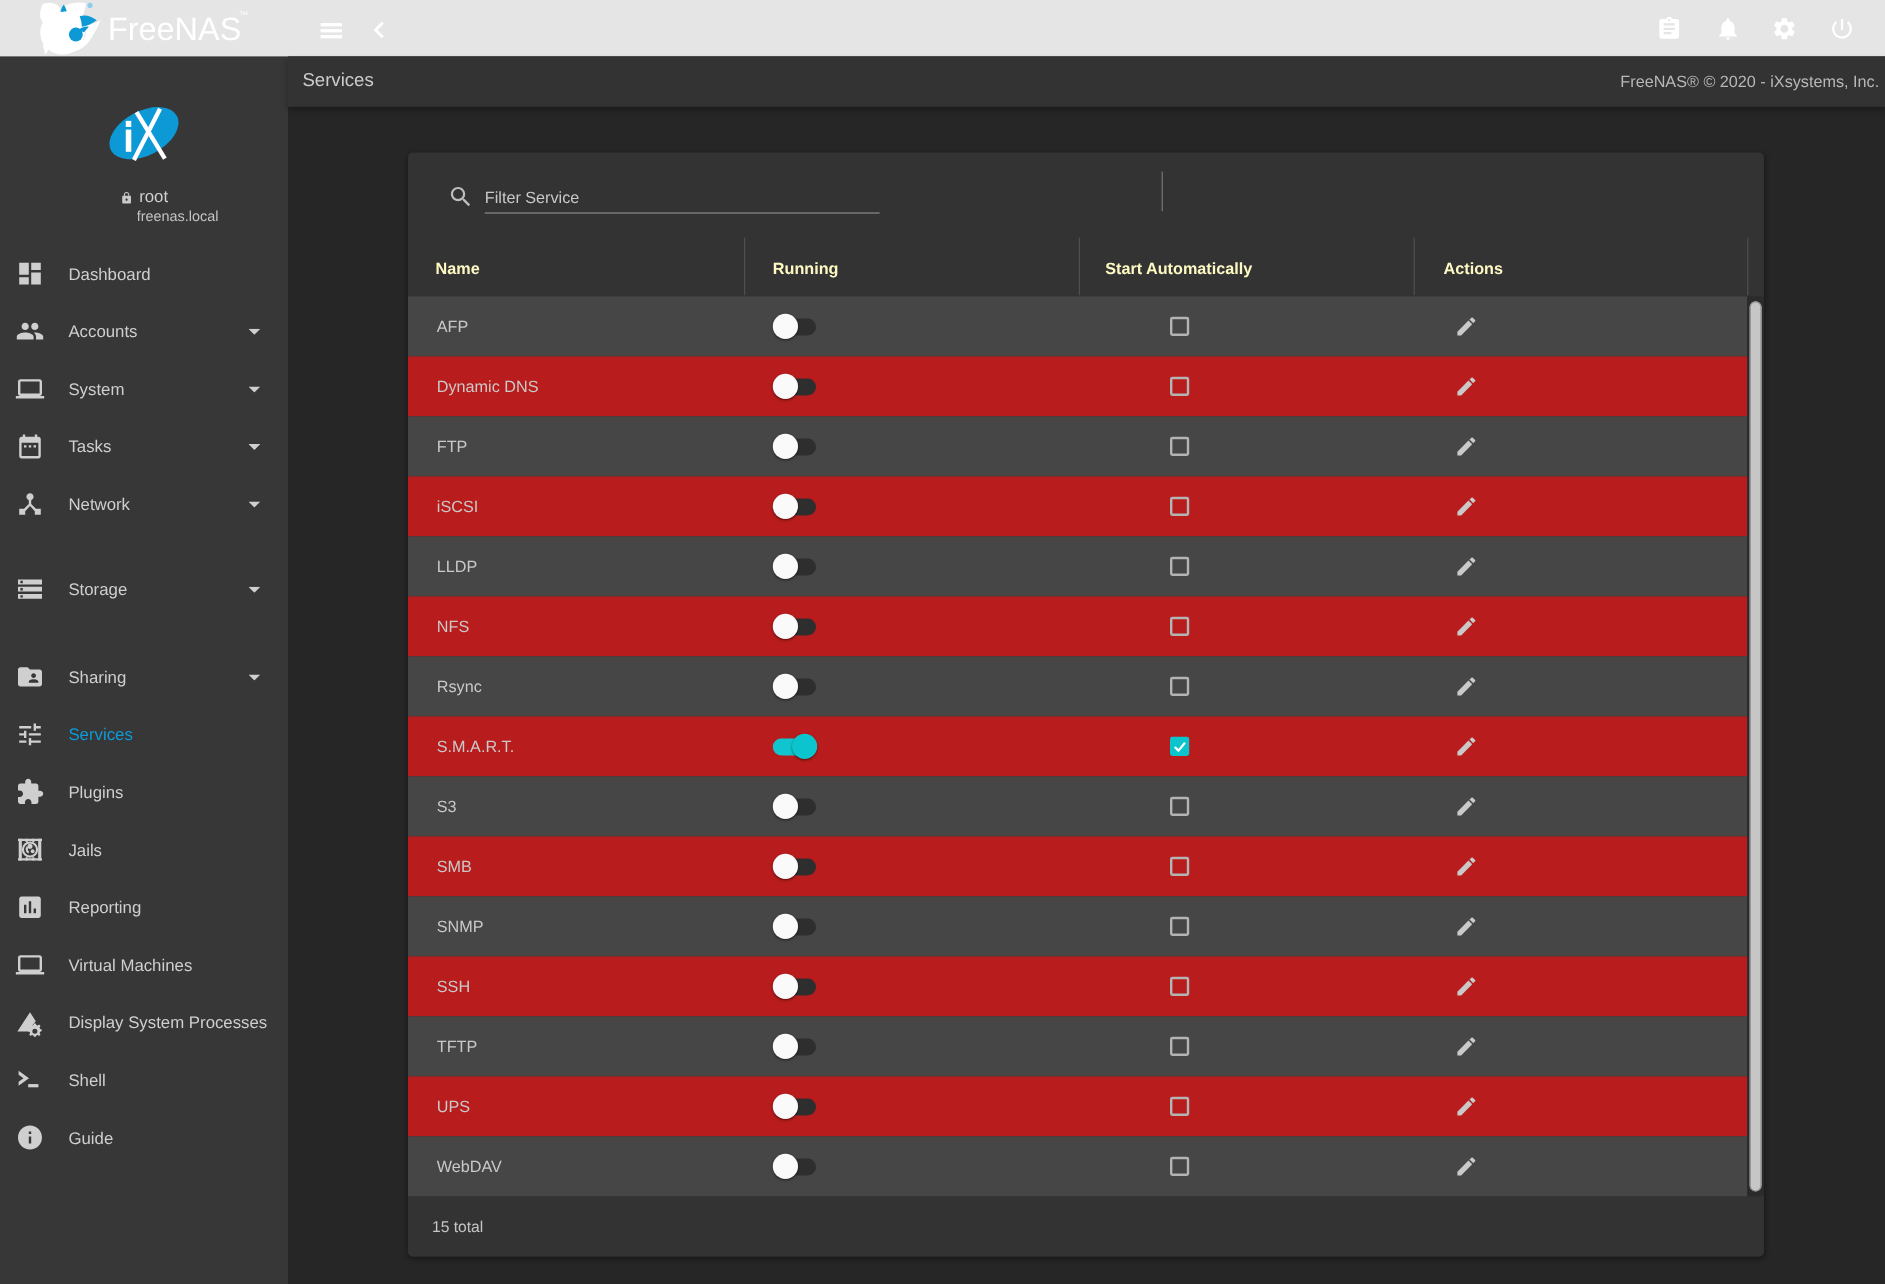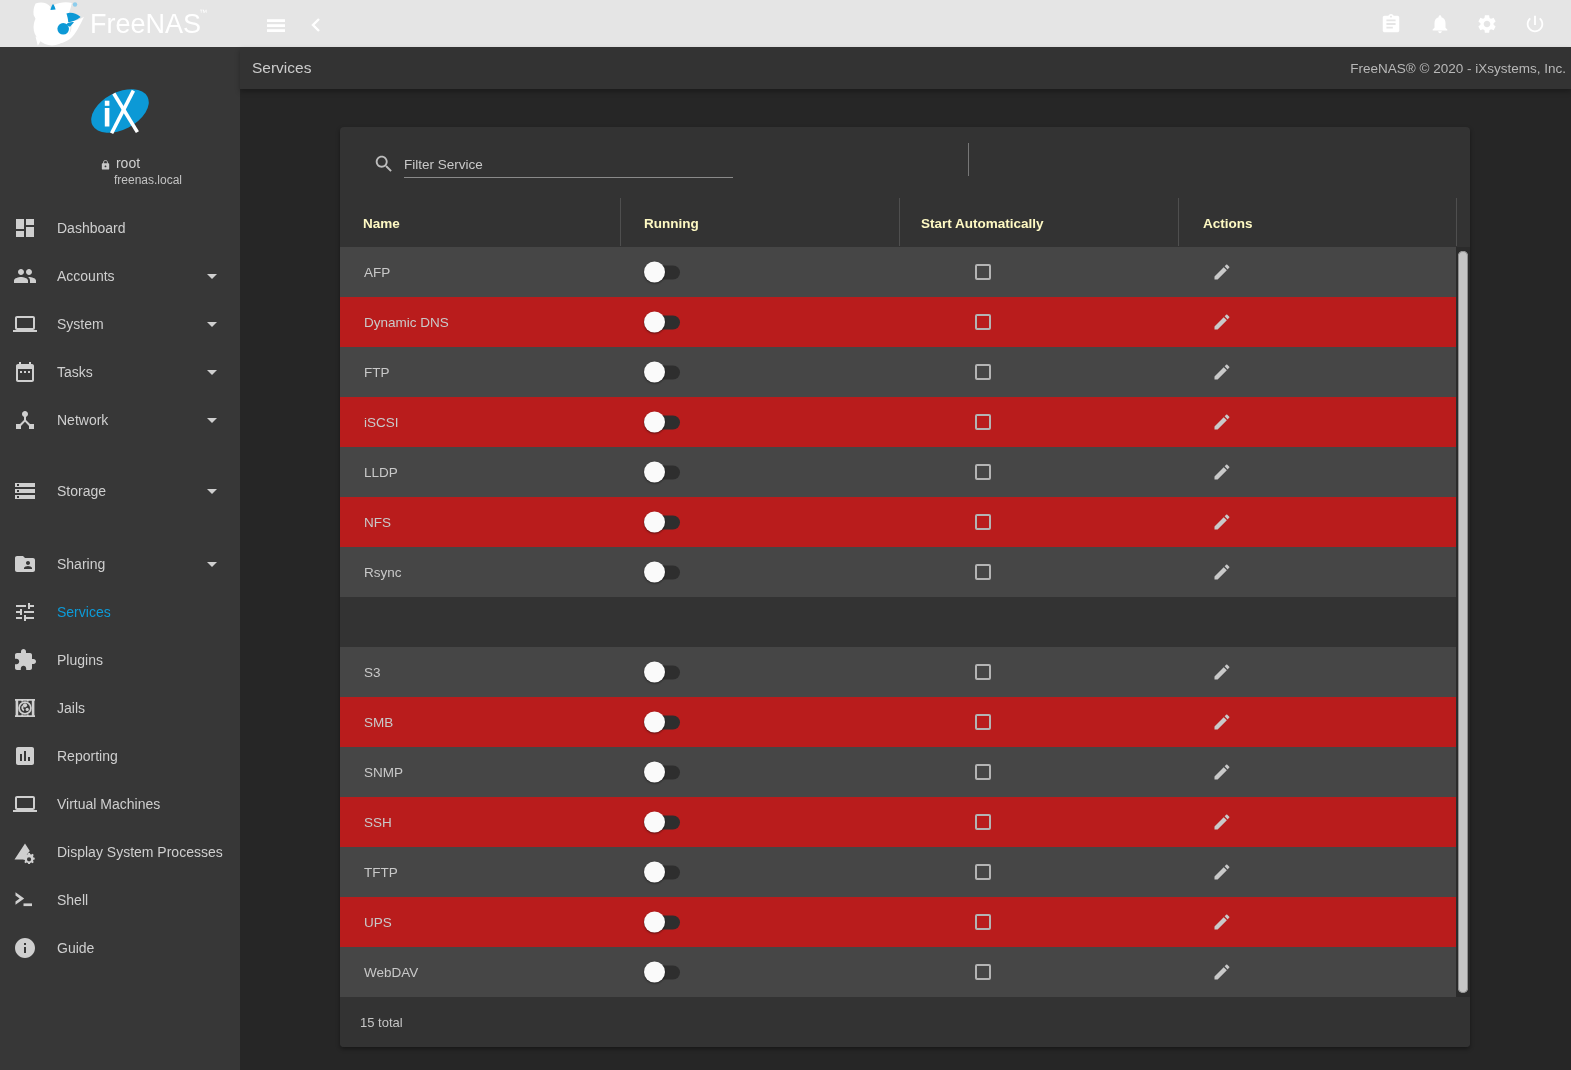--- a/index.html
+++ b/index.html
@@ -359,20 +359,33 @@
       <span class="nm">Rsync</span>
       <div class="tog off">
           <div class="track"></div>
           <div class="thumb"></div>
         </div>
       <div class="cb un"></div>
       <svg class="edit" width="20" height="20" viewBox="0 0 24 24" fill="#c9c9c9">
           <path d="M3 17.25V21h3.75L17.81 9.94l-3.75-3.75L3 17.25zM20.71 7.04c.39-.39.39-1.02 0-1.41l-2.34-2.34c-.39-.39-1.02-.39-1.41 0l-1.83 1.83 3.75 3.75 1.41-1.83z"></path>
         </svg>
     </div>
+    <div class="row alt" style="top:350px">
+      <span class="nm">S.M.A.R.T.</span>
+      <div class="tog on">
+          <div class="track"></div>
+          <div class="thumb"></div>
+        </div>
+      <div class="cb ck"><svg width="16" height="16" viewBox="0 0 16 16">
+            <path d="M4 8.5 L7 11.5 L12.5 5" stroke="#fff" stroke-width="1.8" fill="none"></path>
+          </svg></div>
+      <svg class="edit" width="20" height="20" viewBox="0 0 24 24" fill="#c9c9c9">
+          <path d="M3 17.25V21h3.75L17.81 9.94l-3.75-3.75L3 17.25zM20.71 7.04c.39-.39.39-1.02 0-1.41l-2.34-2.34c-.39-.39-1.02-.39-1.41 0l-1.83 1.83 3.75 3.75 1.41-1.83z"></path>
+        </svg>
+    </div>
     <div class="row" style="top:400px">
       <span class="nm">S3</span>
       <div class="tog off">
           <div class="track"></div>
           <div class="thumb"></div>
         </div>
       <div class="cb un"></div>
       <svg class="edit" width="20" height="20" viewBox="0 0 24 24" fill="#c9c9c9">
           <path d="M3 17.25V21h3.75L17.81 9.94l-3.75-3.75L3 17.25zM20.71 7.04c.39-.39.39-1.02 0-1.41l-2.34-2.34c-.39-.39-1.02-.39-1.41 0l-1.83 1.83 3.75 3.75 1.41-1.83z"></path>
         </svg>

